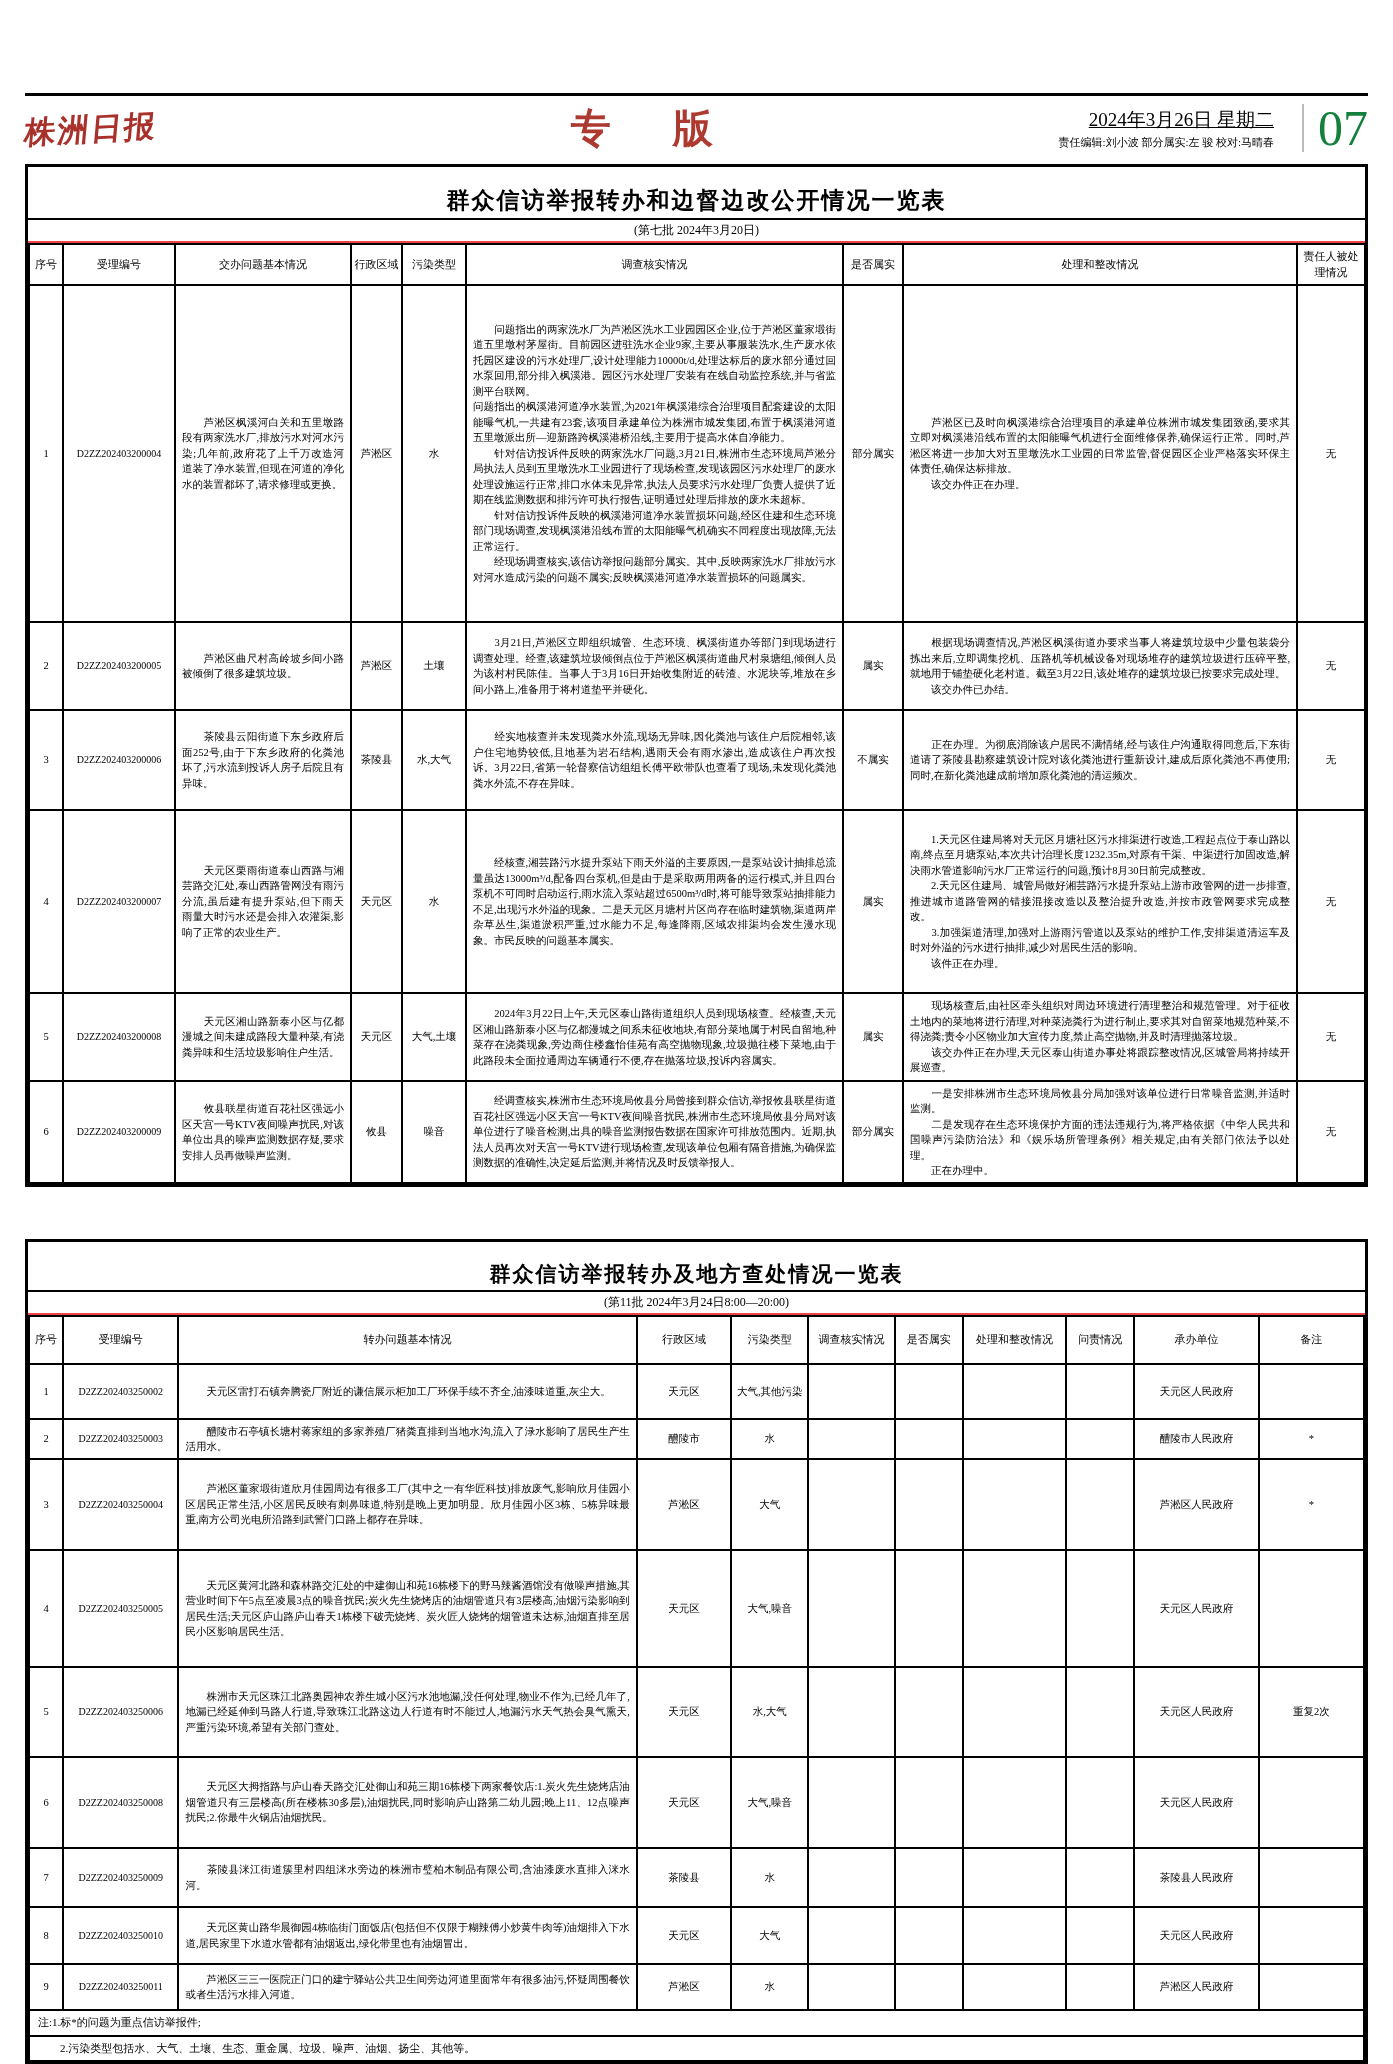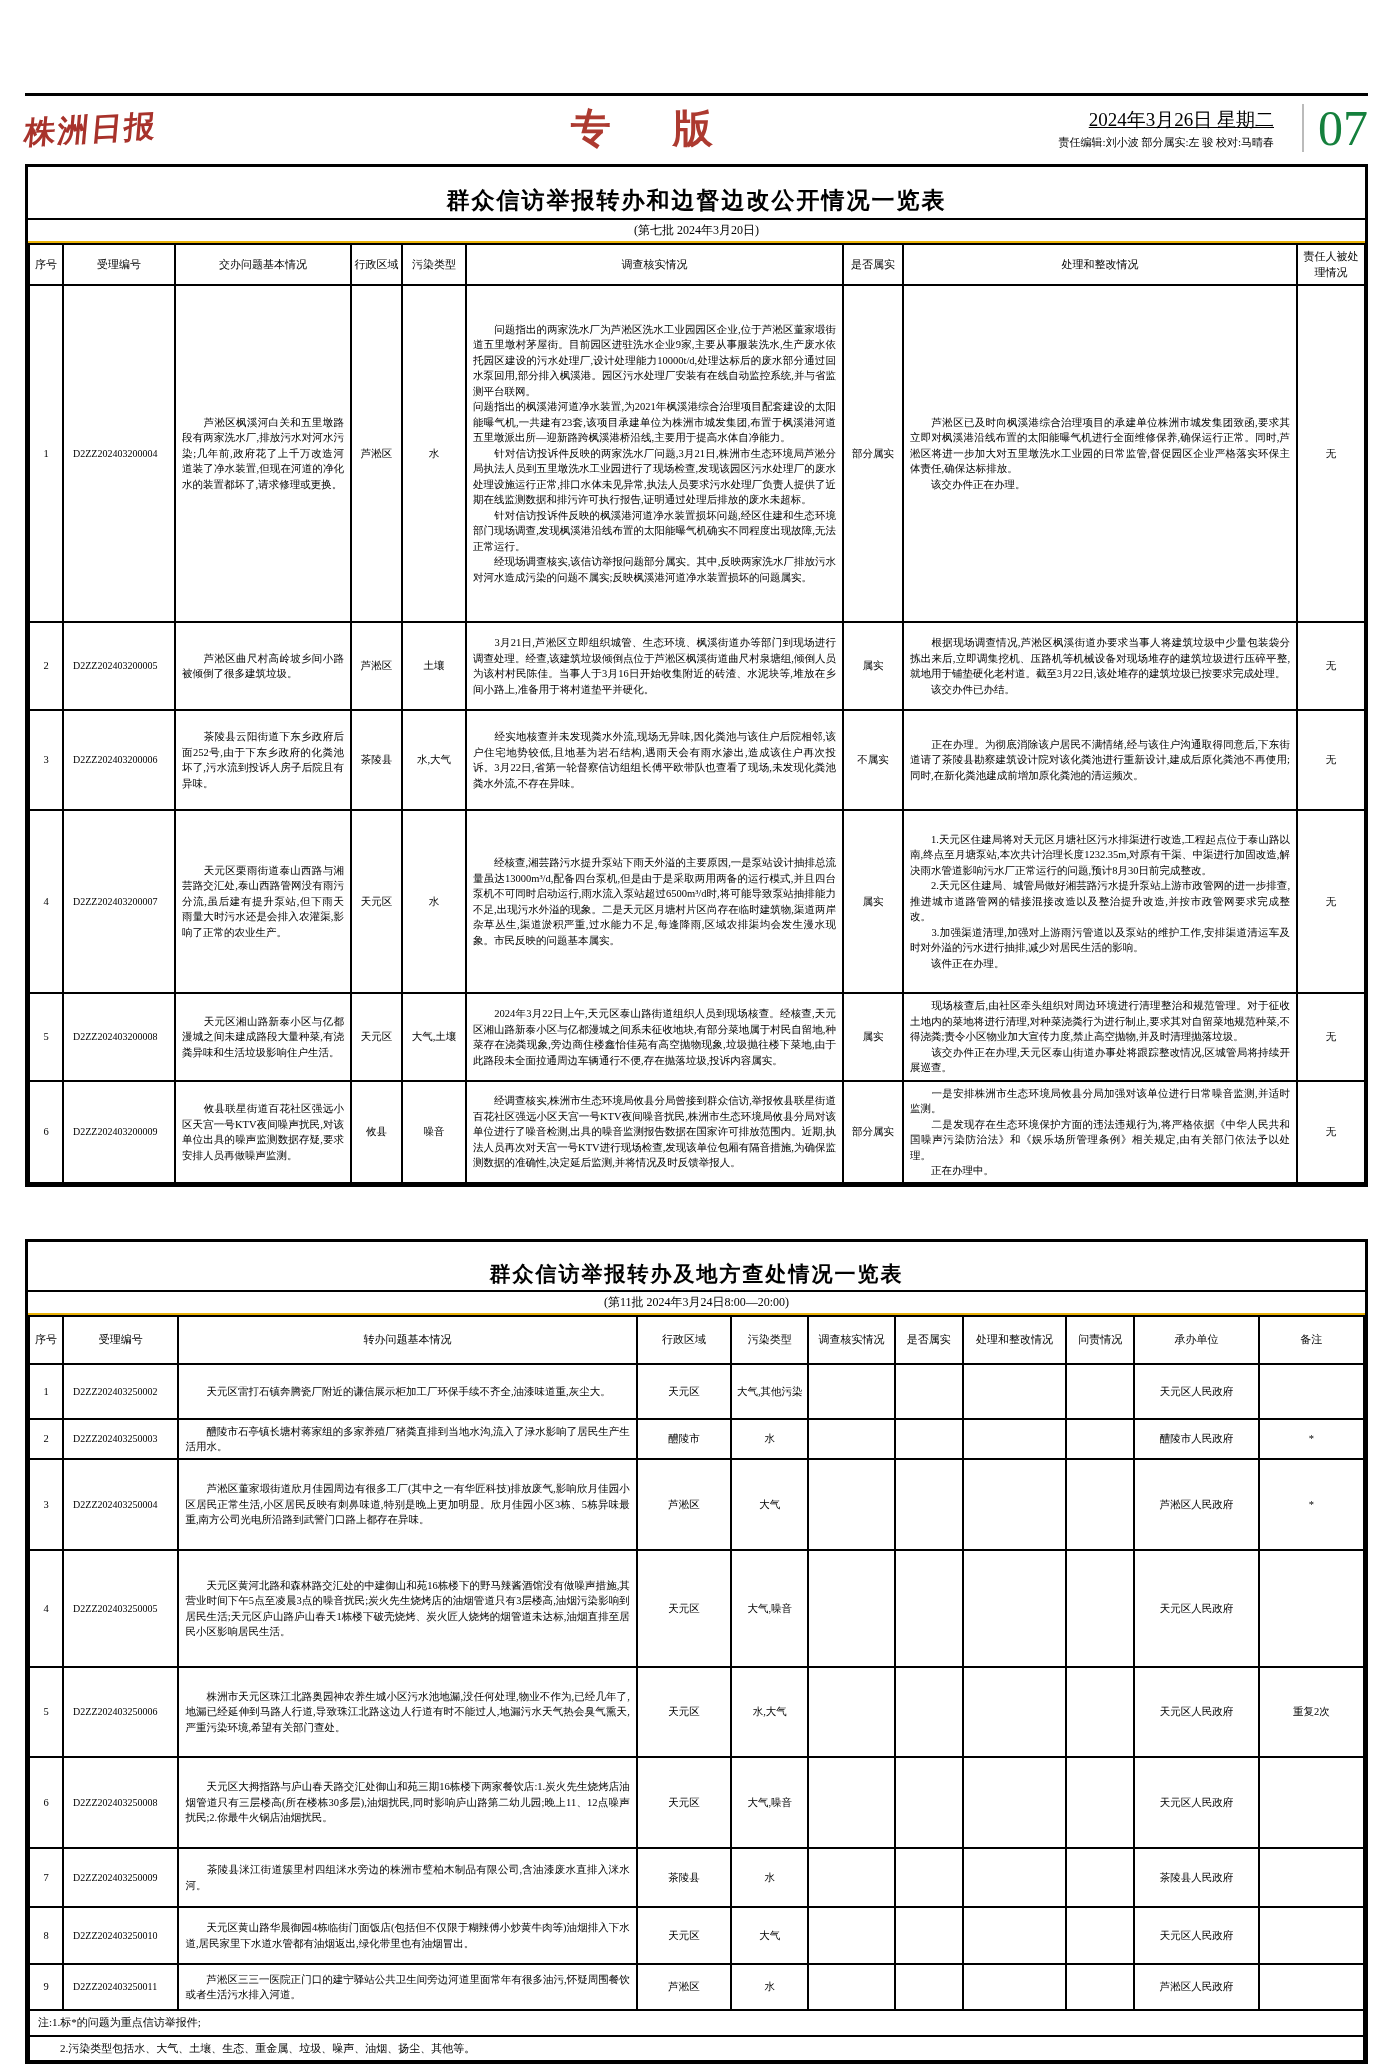--- a/index.html
+++ b/index.html
@@ -15,27 +15,27 @@
         letter-spacing:26px;text-indent:26px;}
   .head-right{flex:0 0 auto;text-align:right;line-height:1.5;margin-right:14px;}
   .head-date{font-size:19px;text-decoration:underline;}
   .head-credits{font-size:11px;}
   .head-divider{flex:0 0 auto;width:2px;height:48px;background:#bbb;margin:0 14px;}
   .page-no{flex:0 0 auto;font-size:50px;color:#15803d;line-height:1;}
   .sheet{margin:8px 25px 0;border:3px solid #000;}
   .sheet2{margin:52px 25px 0;}
   .sheet-title{text-align:center;font-size:23px;font-weight:bold;padding:18px 0 2px;
         border-bottom:2px solid #000;letter-spacing:2px;}
-  .sheet-sub{text-align:center;font-size:12px;padding:2px 0;border-bottom:2px solid #eab308;}
+  .sheet-sub{text-align:center;font-size:12px;padding:2px 0;border-bottom:2px solid #ef4444;}
   table{border-collapse:collapse;table-layout:fixed;width:100%;}
   td,th{border:2px solid #000;vertical-align:middle;padding:2px 6px;font-size:10.5px;
         line-height:15.5px;font-weight:normal;word-break:break-all;}
   th{text-align:center;font-size:11px;padding:4px 2px;}
   td.c{text-align:center;padding:2px 2px;}
-  td.id{font-size:10px;padding:2px 9px;letter-spacing:0;}
+  td.id{text-align:center;font-size:10px;padding:2px 1px;letter-spacing:0;}
   td.txt{text-align:justify;white-space:pre-line;}
   td.note-cell{font-size:11px;padding:4px 8px;white-space:pre-line;}
   tr{page-break-inside:avoid;}
 </style>
 </head>
 <body>
 
 <div class="top-rule"></div>
 
 <div class="masthead">

